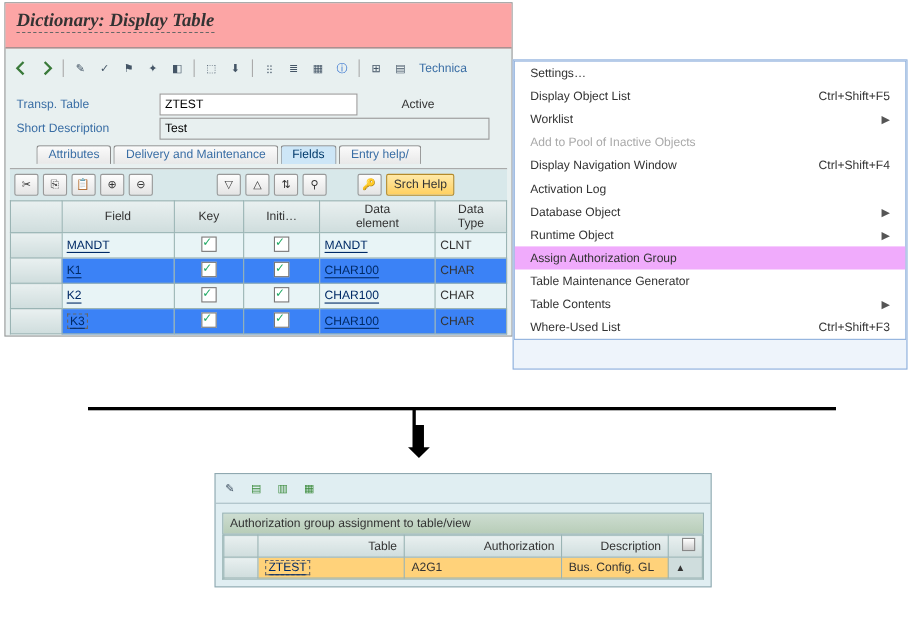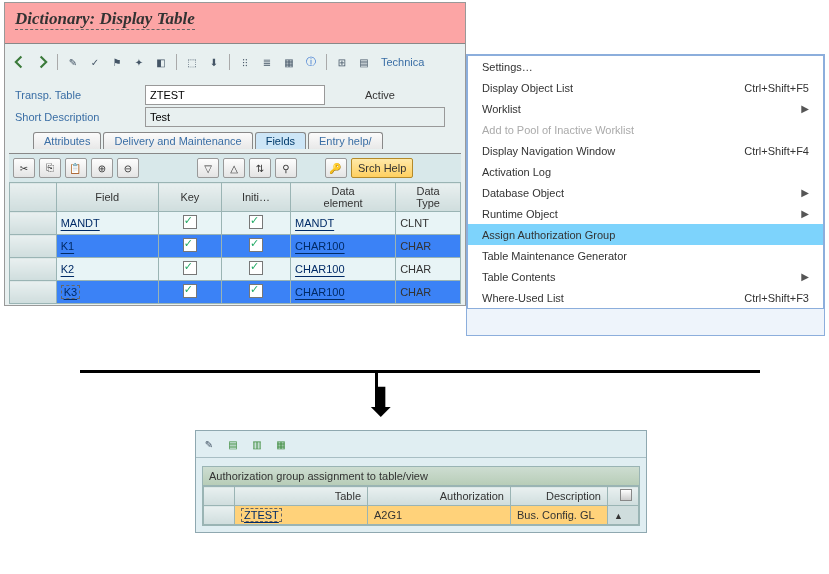--- a/index.html
+++ b/index.html
@@ -34,21 +34,21 @@
 .sel-field{border:1px dashed #666;padding:0 2px}
 .chk{display:inline-block;width:12px;height:12px;border:1px solid #777;background:#fff;position:relative}
 .chk.checked::after{content:'✓';position:absolute;top:-2px;left:0;font-size:11px;color:#2a6;}
 .panel-menu{position:absolute;left:466px;top:54px;width:357px;height:280px;background:#eef4fb;border:1px solid #8caedc}
 .menubar{display:flex;gap:14px;padding:2px 10px;border-bottom:1px solid #8caedc}
 .menubar span{color:#3a6ea5;font-size:11px;text-decoration:underline;text-underline-position:under;text-decoration-color:#3a6ea5}
 .menubar .open{border:1px solid #3a6ea5;background:#dce9f7;padding:0 3px;text-decoration:none}
 .dropdown{background:#fff;border:1px solid #8caedc;margin:0;position:relative}
 .mrow{display:flex;align-items:center;height:21px;padding:0 14px;font-size:11px;color:#333;cursor:pointer}
 .mrow.disabled{color:#aaa;cursor:default}
-.mrow.hl{background:#7dd3fc}
+.mrow.hl{background:#f0abfc}
 .mrow .shortcut{margin-left:auto;color:#333;font-size:11px}
 .mrow .submenu-arrow{margin-left:auto;font-size:10px;color:#555}
 .connector{position:absolute;left:80px;top:362px;width:680px;height:70px}
 .hline{position:absolute;top:8px;left:0;width:680px;height:3px;background:#000}
 .vline{position:absolute;top:8px;left:295px;width:3px;height:40px;background:#000}
 .arrow-down{position:absolute;top:20px;left:284px;font-size:40px;color:#000;line-height:1}
 .panel-bottom{position:absolute;left:195px;top:430px;width:450px;border:1px solid #8fa8b0;background:#e0eef2}
 .pb-toolbar{padding:4px;display:flex;gap:6px;border-bottom:1px solid #a8bec4}
 .pb-title{background:linear-gradient(#cdddd1,#b8cdb8);border:1px solid #9ab4b4;padding:3px 6px;margin:8px 6px 0 6px;font-size:11px}
 .pb-grid{margin:0 6px 6px 6px;border:1px solid #9ab4b4;border-top:none}
@@ -184,21 +184,21 @@
       </div>
       <div class="mrow">
         <span>Display Object List</span>
         <span class="shortcut">Ctrl+Shift+F5</span>
       </div>
       <div class="mrow">
         <span>Worklist</span>
         <span class="submenu-arrow">▶</span>
       </div>
       <div class="mrow disabled">
-        <span>Add to Pool of Inactive Worklist</span>
+        <span>Add to Pool of Inactive Objects</span>
       </div>
       <div class="mrow">
         <span>Display Navigation Window</span>
         <span class="shortcut">Ctrl+Shift+F4</span>
       </div>
       <div class="mrow">
         <span>Activation Log</span>
       </div>
       <div class="mrow">
         <span>Database Object</span>

